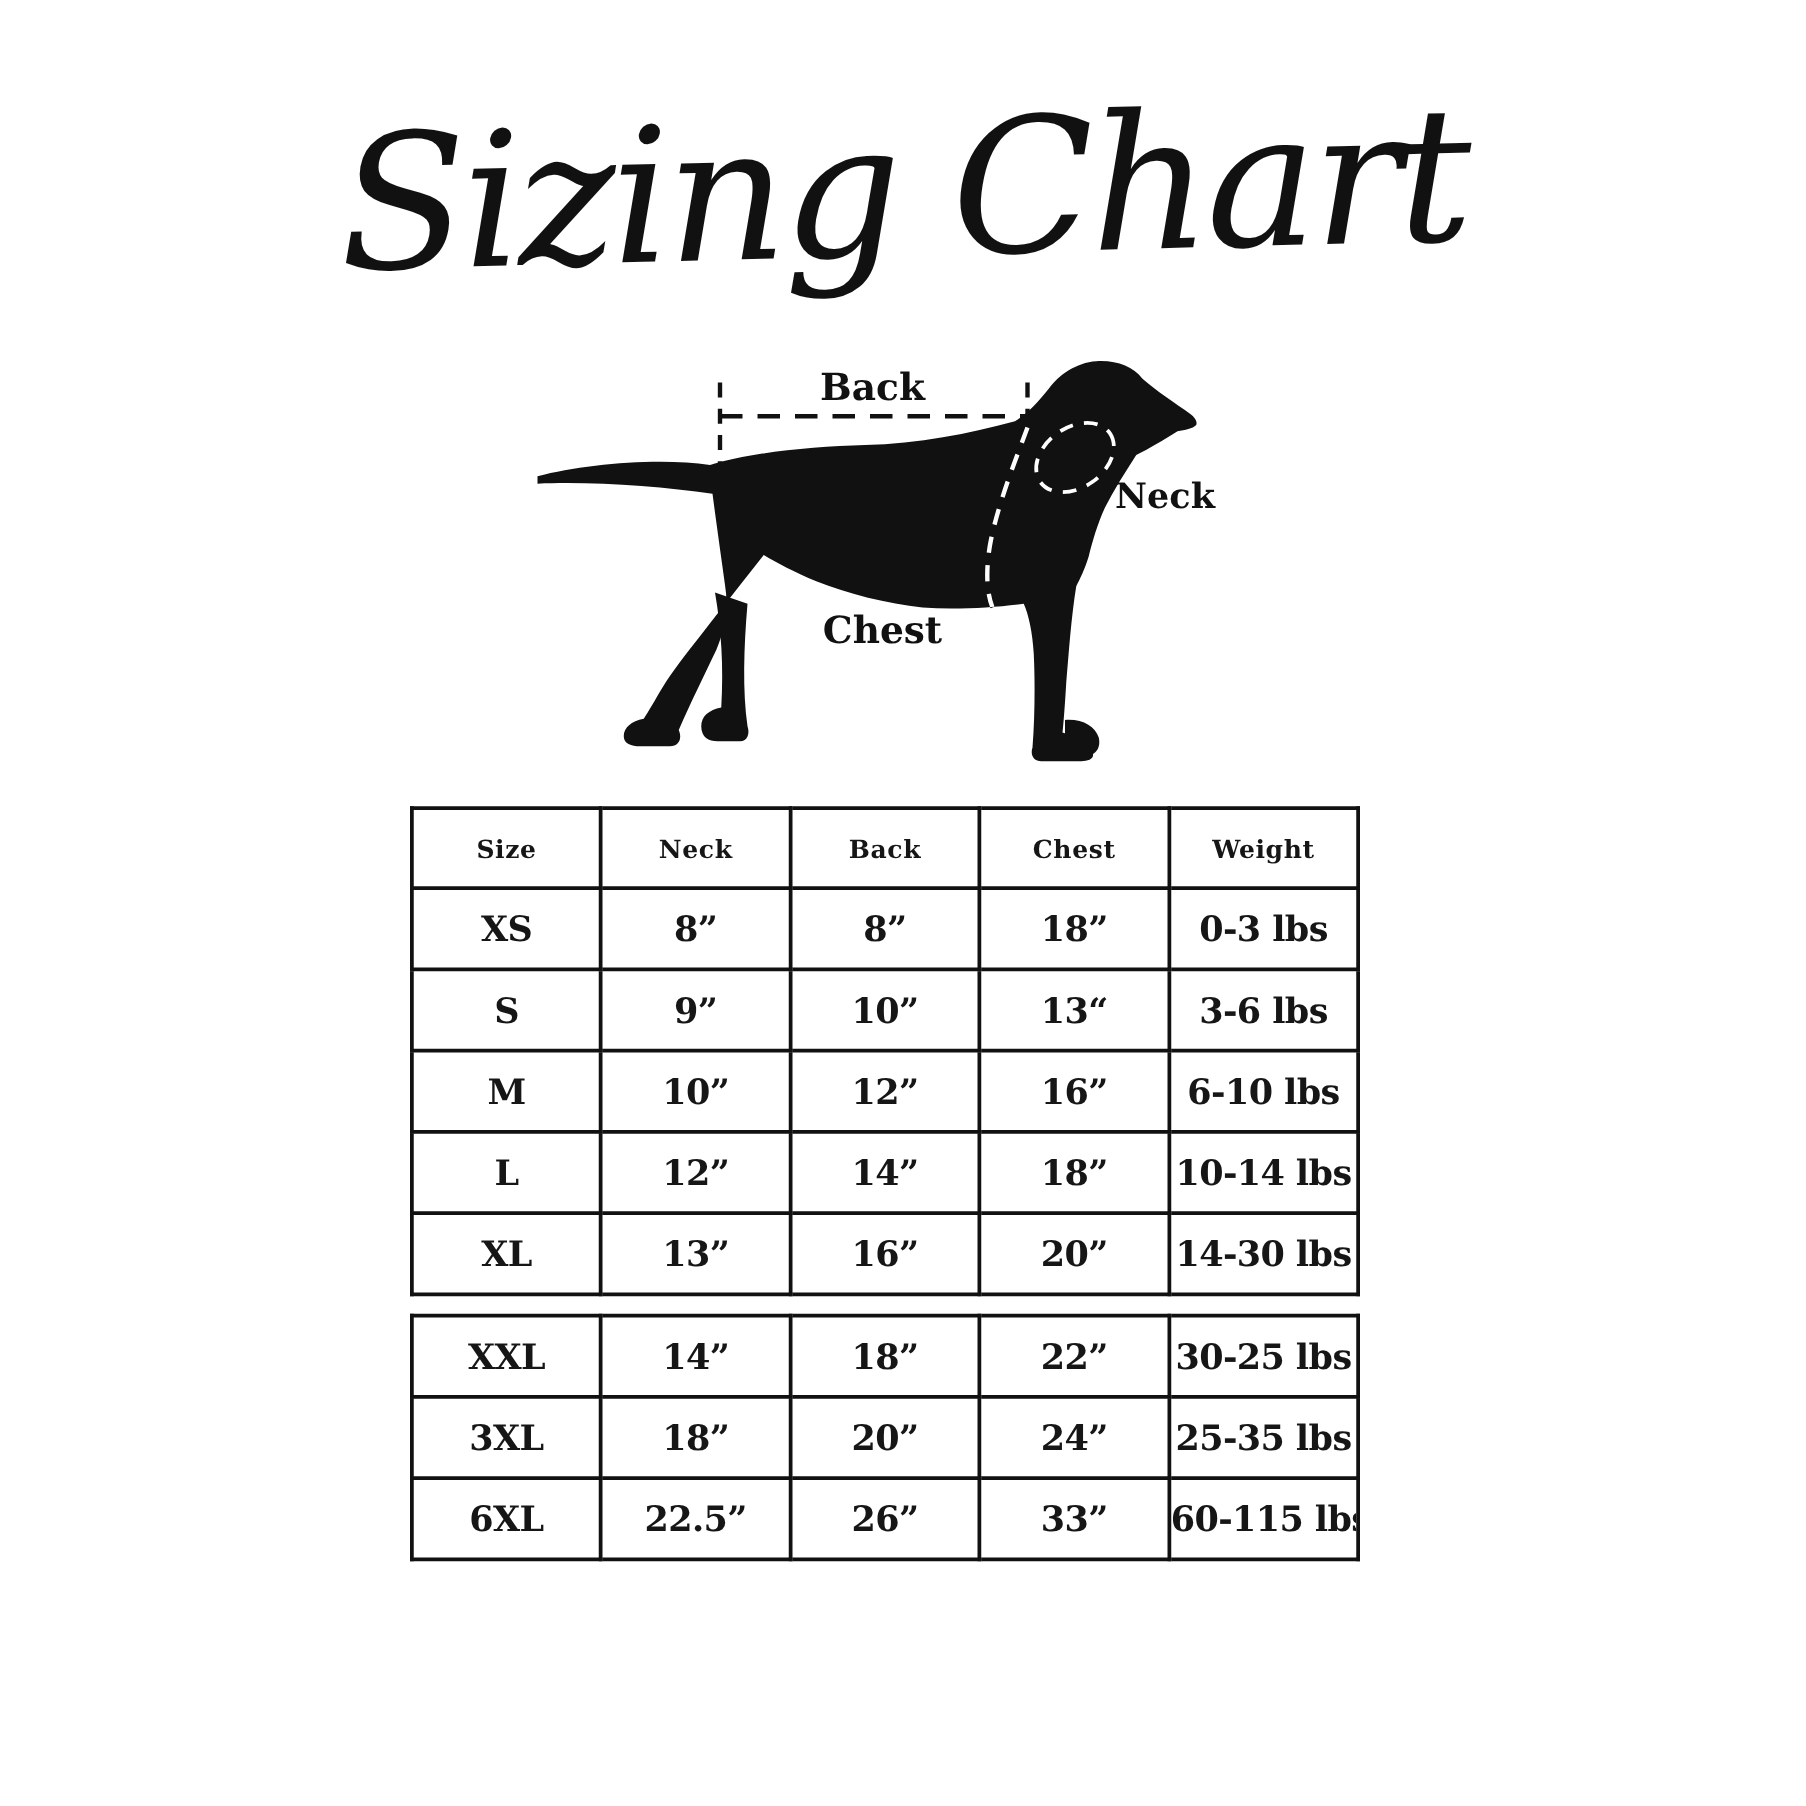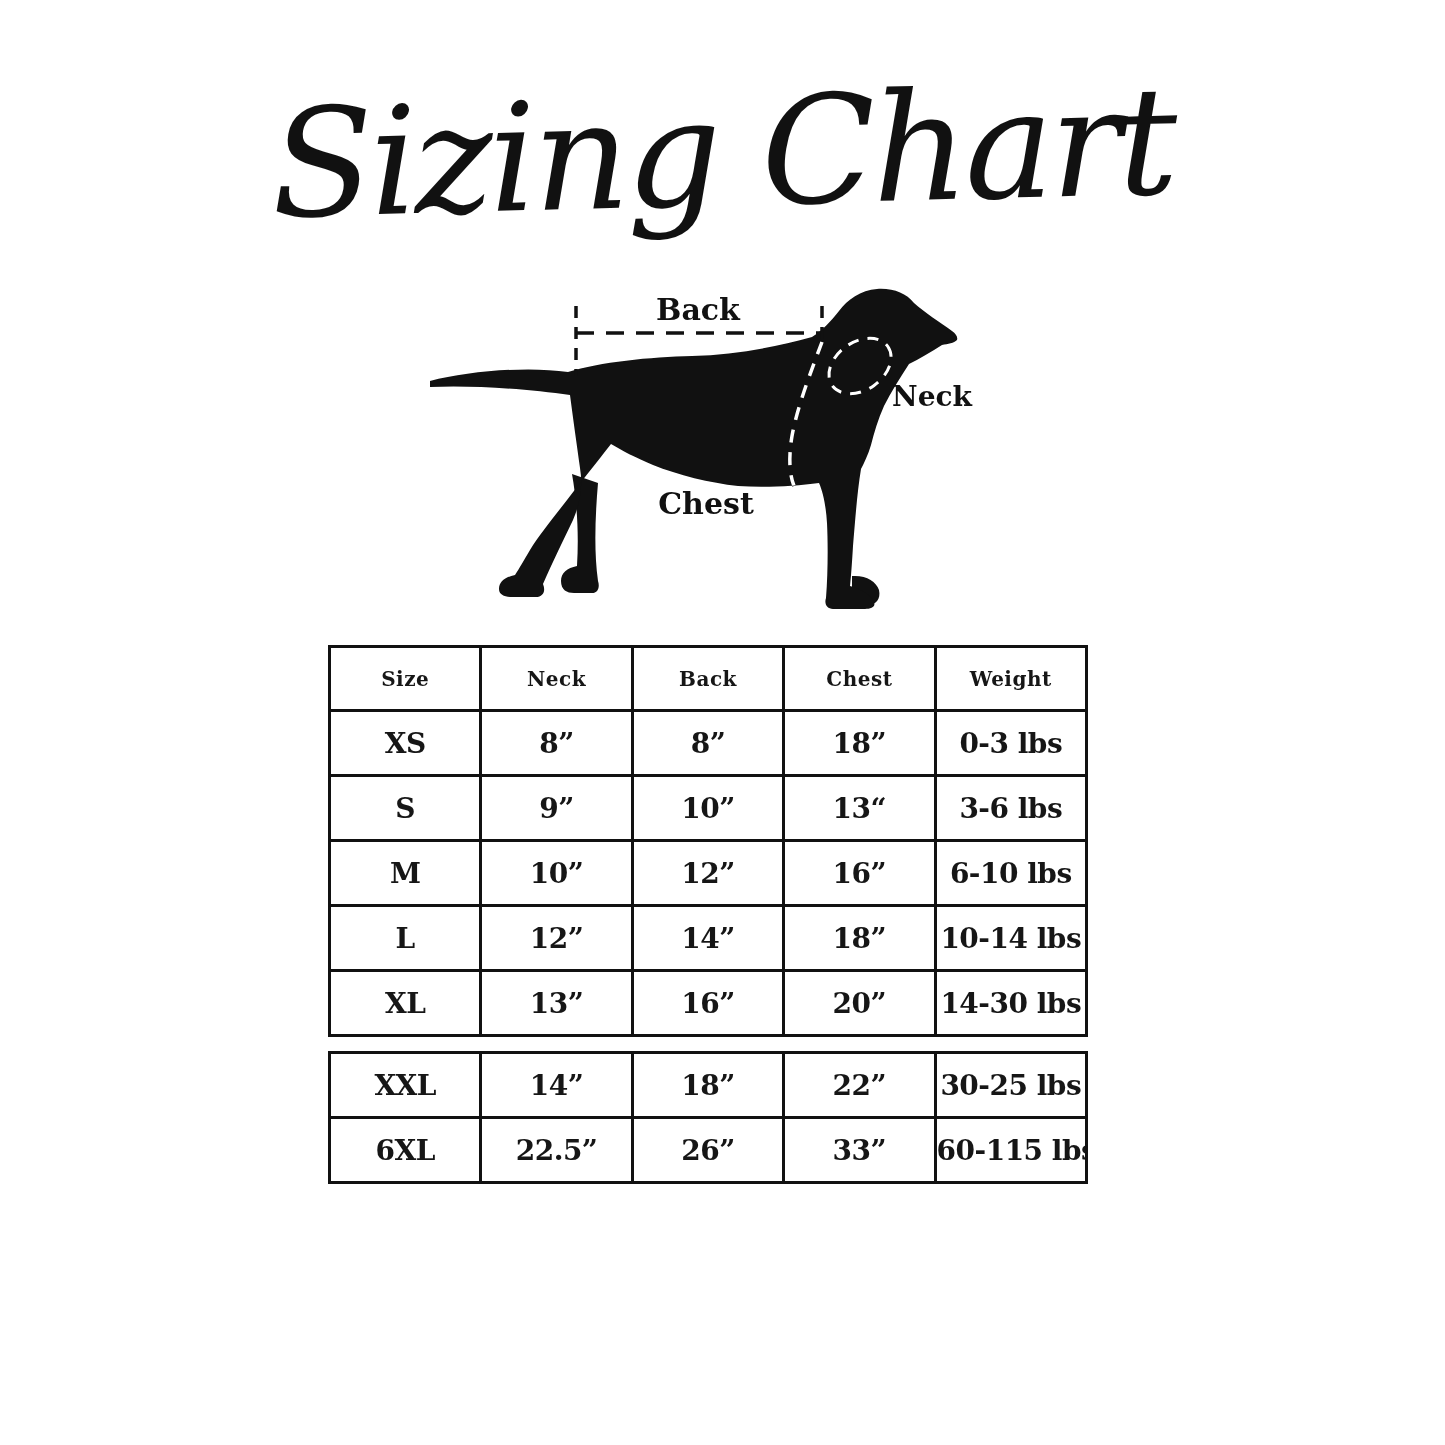--- a/index.html
+++ b/index.html
@@ -216,20 +216,27 @@
     <table class="size-table">
       <tbody>
           <tr>
             <td>XXL</td>
             <td>14”</td>
             <td>18”</td>
             <td>22”</td>
             <td>30-25 lbs</td>
           </tr>
           <tr>
+            <td>3XL</td>
+            <td>18”</td>
+            <td>20”</td>
+            <td>24”</td>
+            <td>25-35 lbs</td>
+          </tr>
+          <tr>
             <td>6XL</td>
             <td>22.5”</td>
             <td>26”</td>
             <td>33”</td>
             <td>60-115 lbs</td>
           </tr>
         </tbody>
     </table>
   </div>
 

